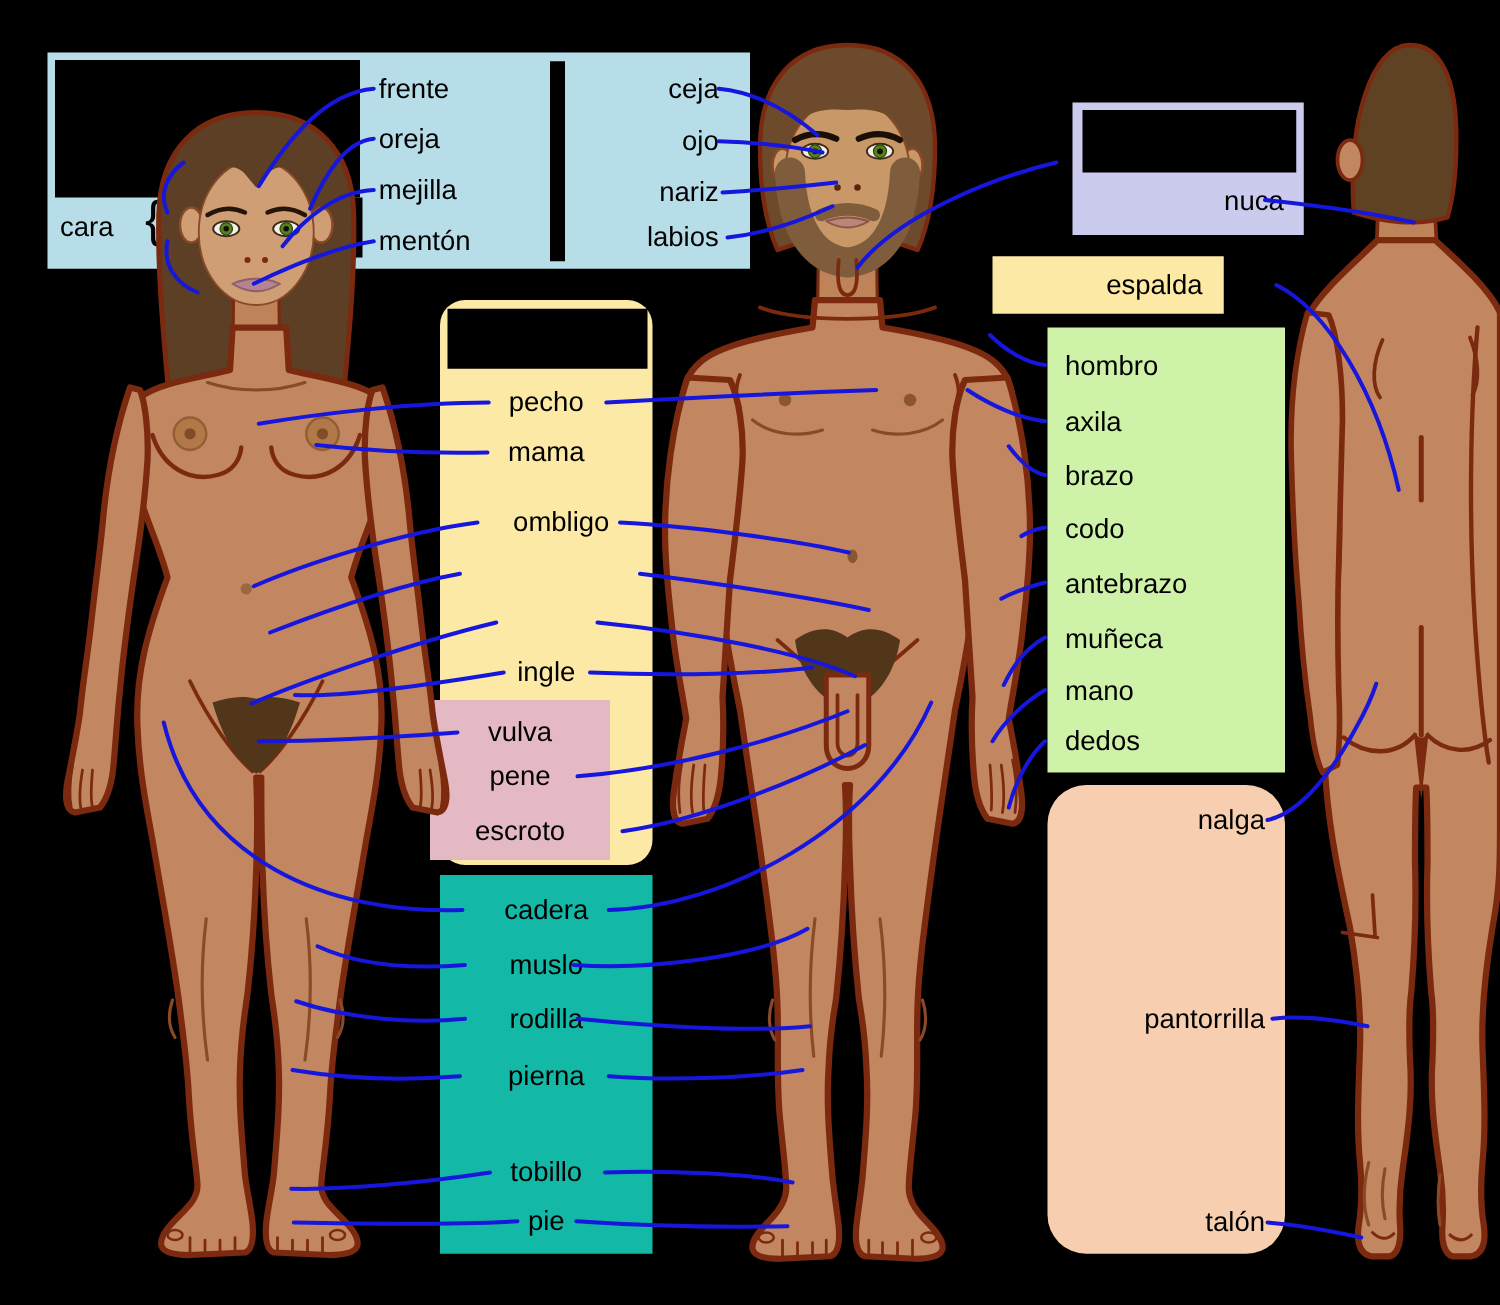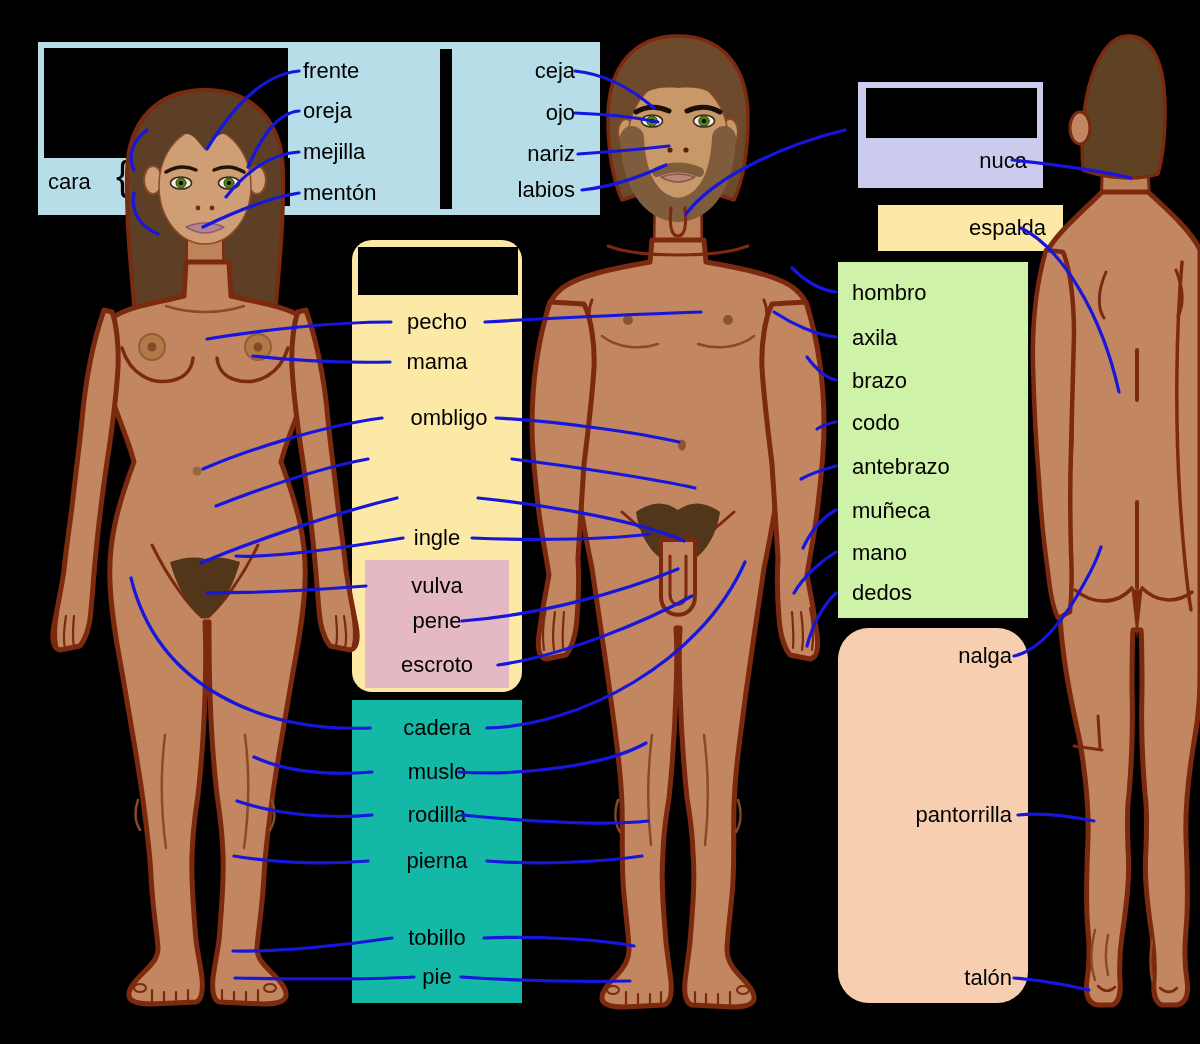--- a/index.html
+++ b/index.html
@@ -3,24 +3,24 @@
 <meta charset="utf-8">
 <style>
   html,body{margin:0;padding:0;background:#000;}
   #canvas{position:relative;width:1200px;height:1044px;background:#000;overflow:hidden;
           font-family:"Liberation Sans","DejaVu Sans",sans-serif;color:#000;}
   .box{position:absolute;}
   .lbl{position:absolute;font-size:22px;line-height:40px;white-space:nowrap;}
   .blk{position:absolute;background:#000;}
   .face-box{left:38px;top:42px;width:562px;height:173px;background:#b7dde9;}
   .nuca-box{left:838px;top:82px;width:185px;height:106px;background:#cbcbed;margin-left:20px;}
-  .espalda-box{left:878px;top:205px;width:185px;height:46px;background:#fce9a5;}
+  .espalda-box{left:794px;top:205px;width:185px;height:46px;background:#fce9a5;}
   .arm-box{left:838px;top:262px;width:190px;height:356px;background:#cef2a8;}
   .trunk-box{left:352px;top:240px;width:170px;height:452px;background:#fce9a5;border-radius:20px;}
-  .genital-box{left:365px;top:560px;width:144px;height:128px;background:#e4b9c4;}
+  .genital-box{left:344px;top:560px;width:144px;height:128px;background:#e4b9c4;}
   .leg-box{left:352px;top:700px;width:170px;height:303px;background:#14b8a6;}
   .back-box{left:838px;top:628px;width:190px;height:375px;background:#f7cfb0;border-radius:31px;}
   .center{width:100%;text-align:center;left:0;}
   .rightal{width:100%;text-align:right;left:0;box-sizing:border-box;}
   svg#art{position:absolute;left:0;top:0;z-index:5;pointer-events:none;}
   .box{z-index:1;}
 </style>
 </head>
 <body>
 

